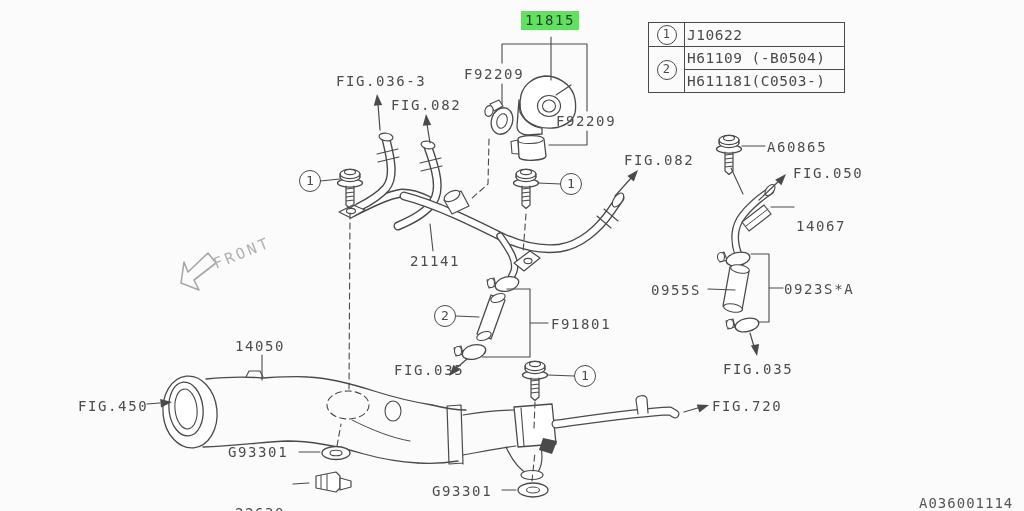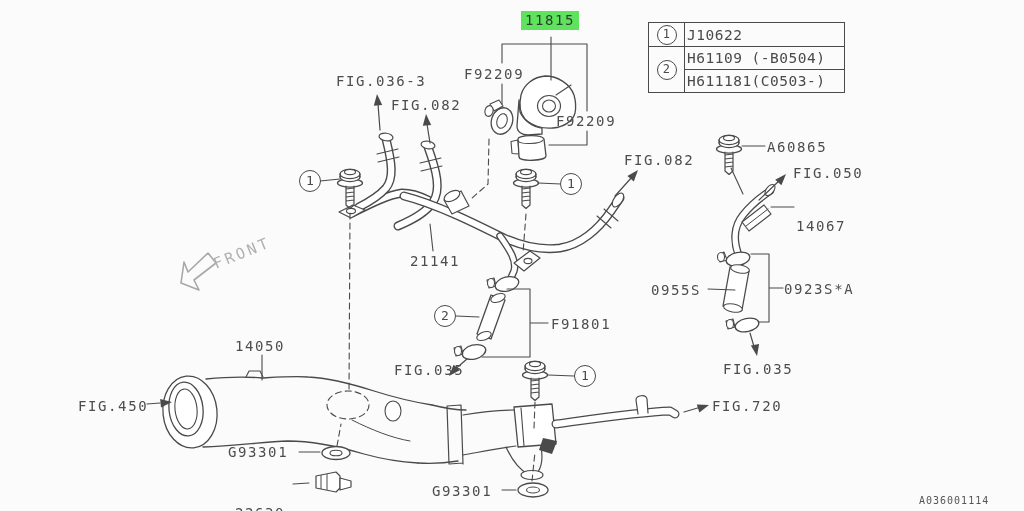--- a/index.html
+++ b/index.html
@@ -15,21 +15,21 @@
   
   .legend{position:absolute;left:648px;top:22px;width:197px;height:71px;border:1.5px solid #4a4a4a;
           box-sizing:border-box;display:grid;grid-template-columns:35px 1fr;grid-template-rows:23px 23px 1fr;}
   .legend .cell{border-left:1.2px solid #4a4a4a;border-top:1.2px solid #4a4a4a;display:flex;align-items:center;
           padding-left:2px;font-size:14.5px;letter-spacing:0.5px;color:#4a4a4a;white-space:nowrap;}
   .legend .mk{border-top:1.2px solid #4a4a4a;display:flex;align-items:center;justify-content:center;padding-left:0;border-left:none;}
   .legend .r1{border-top:none;}
   .legend .span2{grid-row:2/4;}
   .mcircle{width:18px;height:18px;border:1.3px solid #4a4a4a;border-radius:50%;text-align:center;
            line-height:16px;font-size:12px;color:#4a4a4a;background:#fff;}
-  .code{position:absolute;font-size:10px;letter-spacing:1px;color:#555;}
+  .code{position:absolute;font-size:14px;letter-spacing:1px;color:#555;}
 </style>
 </head>
 <body>
 
 <div id="stage">
 
 <svg width="1024" height="511" viewBox="0 0 1024 511">
   <defs>
     <g id="bolt">
       <ellipse cx="0" cy="11" rx="12.5" ry="4.2" fill="#fff" stroke="#4a4a4a" stroke-width="1.3"></ellipse>

